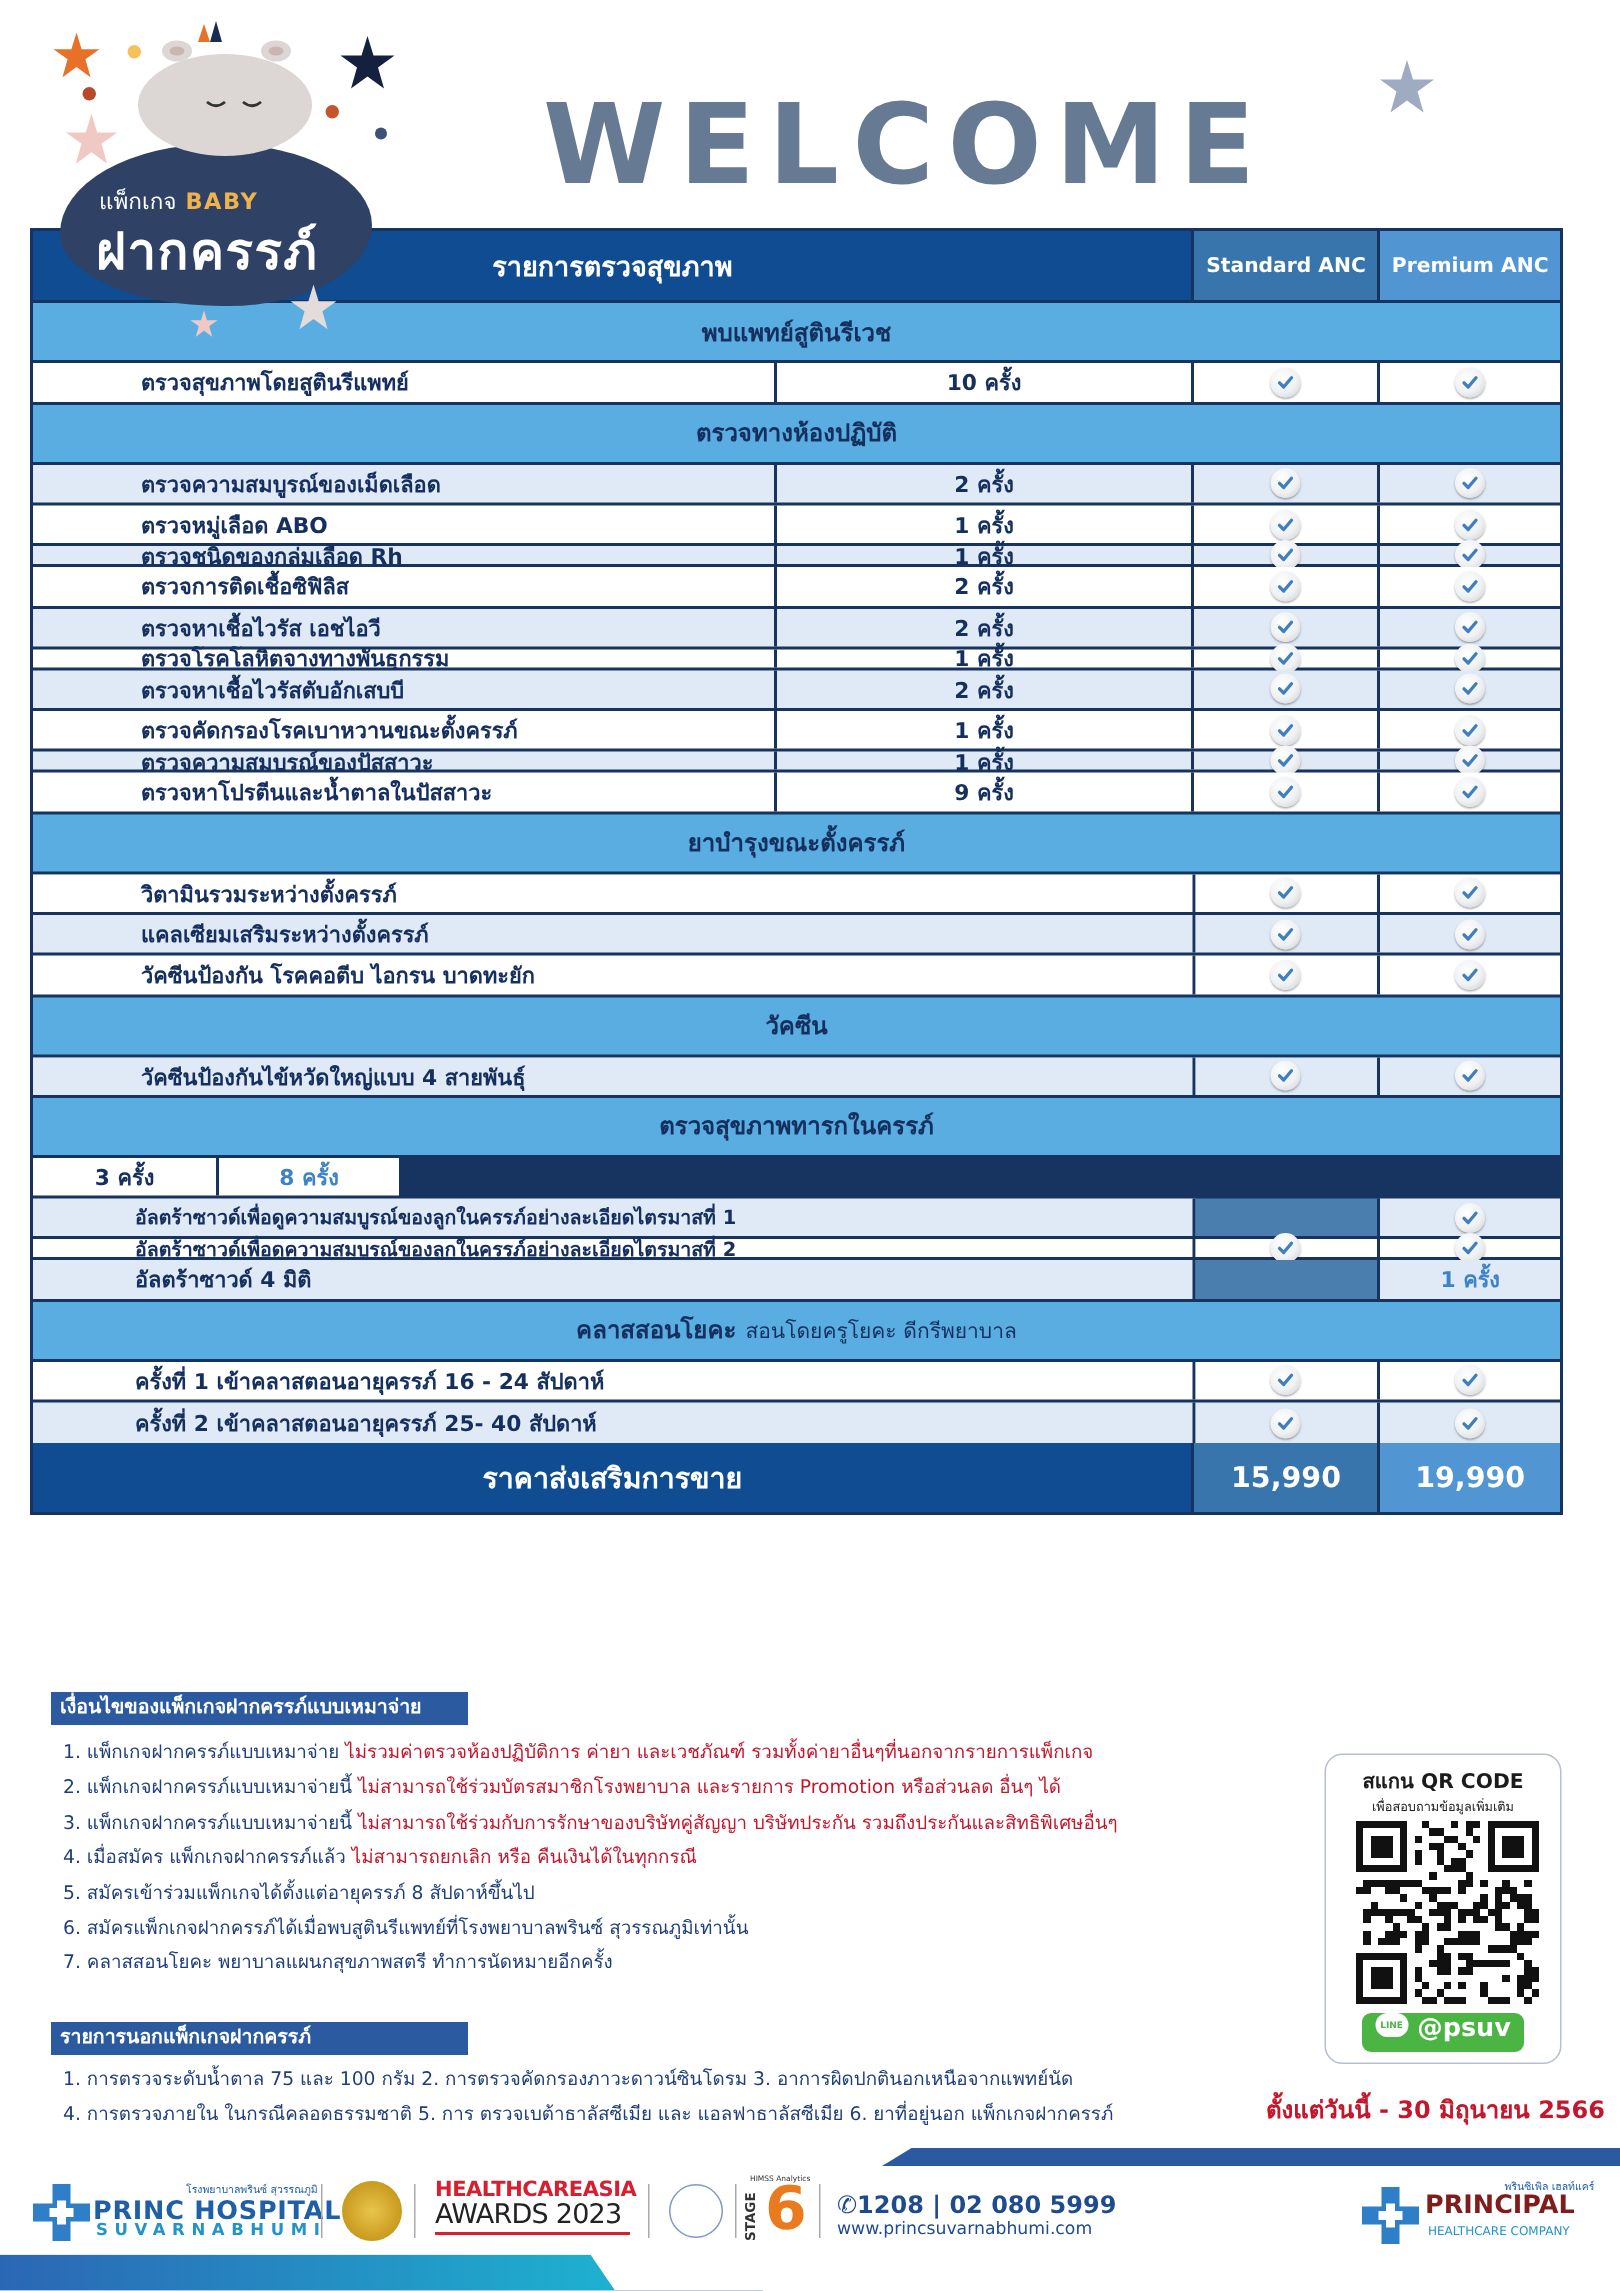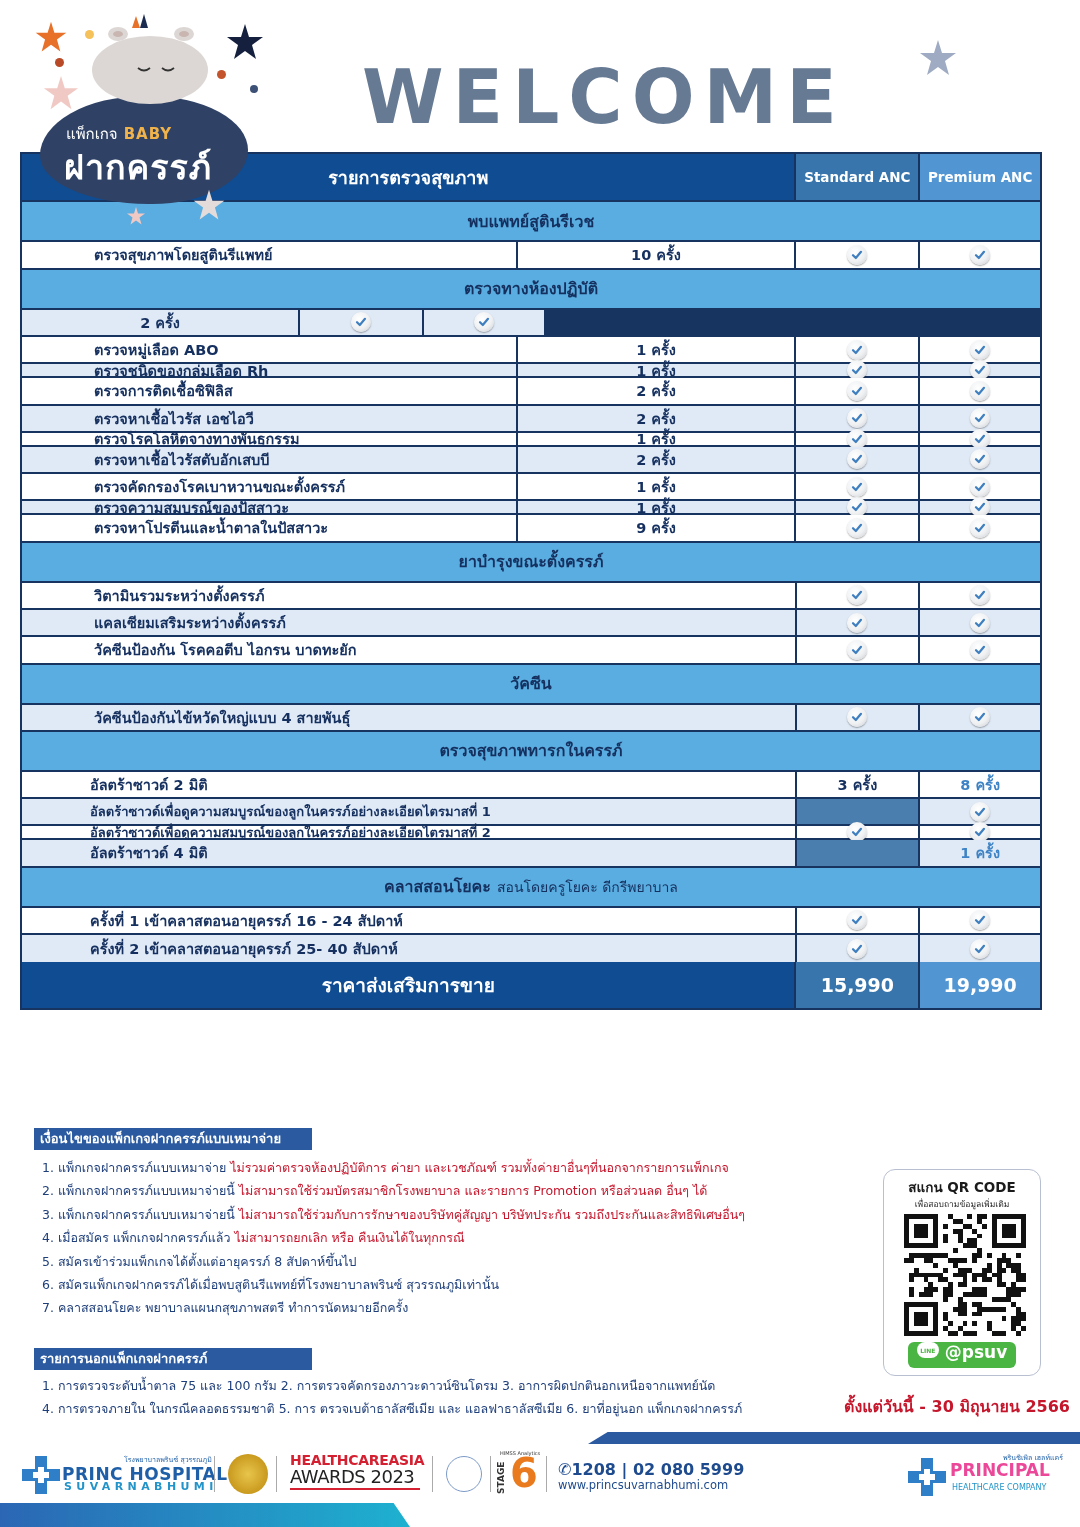--- a/index.html
+++ b/index.html
@@ -108,21 +108,21 @@
   .jci { position: absolute; left: 228px; top: 4px; width: 40px; height: 40px; border-radius: 50%; background: radial-gradient(circle, #e8c54c 0%, #c99a1e 70%, #a67a12 100%); }
   .hca1 { position: absolute; left: 290px; top: 2px; font-size: 14px; font-weight: bold; color: #d42030; letter-spacing: -0.3px; }
   .hca2 { position: absolute; left: 290px; top: 16px; font-size: 18px; color: #222; letter-spacing: -0.5px; }
   .hca-line { position: absolute; left: 290px; top: 38px; width: 130px; height: 1.5px; background: #d42030; }
   .seal { position: absolute; left: 446px; top: 6px; width: 36px; height: 36px; border-radius: 50%; border: 1.5px solid #7d9bc7; background: #fff; }
   .stage-lbl { position: absolute; left: 496px; top: 8px; font-size: 9px; font-weight: bold; color: #333; transform: rotate(-90deg); transform-origin: left top; top: 44px; }
   .stage-num { position: absolute; left: 510px; top: 0; font-size: 40px; font-weight: bold; color: #ea7a1e; line-height: 46px; }
   .himss { position: absolute; left: 500px; top: 0; font-size: 5px; color: #333; }
   .phone { position: absolute; left: 558px; top: 10px; font-size: 16px; font-weight: bold; color: #1e4a8e; }
   .web { position: absolute; left: 558px; top: 28px; font-size: 11.5px; color: #1e4a8e; }
-  .principal { position: absolute; left: 950px; top: 10px; font-size: 17px; font-weight: bold; color: #ec4899; }
+  .principal { position: absolute; left: 950px; top: 10px; font-size: 17px; font-weight: bold; color: #7f1d1d; }
   .principal-sub { position: absolute; left: 952px; top: 33px; font-size: 8px; color: #2294c9; }
   .principal-th { position: absolute; left: 1003px; top: 2px; font-size: 7px; color: #1e5fa8; }
 </style>
 </head>
 <body>
 
 <div class="hero">
   <div class="welcome">
     <span class="w1">WELCOME</span>
     <span class="w2">BABY</span>
@@ -195,20 +195,21 @@
             <svg viewBox="0 0 12 12">
               <path d="M2 6.2 L4.8 9 L10 2.8" stroke="#3f7fc0" stroke-width="2.2" fill="none" stroke-linecap="round" stroke-linejoin="round"></path>
             </svg>
           </span>
         </div>
       </div>
       <div class="row sec-row h40">
         <span>ตรวจทางห้องปฏิบัติ</span>
       </div>
       <div class="row h28">
+        <div class="cell label bg-l c1">ตรวจความสมบูรณ์ของเม็ดเลือด</div>
         <div class="cell center c2 bg-l">2 ครั้ง</div>
         <div class="cell center c3 bg-l">
           <span class="chk">
             <svg viewBox="0 0 12 12">
               <path d="M2 6.2 L4.8 9 L10 2.8" stroke="#3f7fc0" stroke-width="2.2" fill="none" stroke-linecap="round" stroke-linejoin="round"></path>
             </svg>
           </span>
         </div>
         <div class="cell center c4 bg-l">
           <span class="chk">
@@ -451,21 +452,20 @@
             <svg viewBox="0 0 12 12">
               <path d="M2 6.2 L4.8 9 L10 2.8" stroke="#3f7fc0" stroke-width="2.2" fill="none" stroke-linecap="round" stroke-linejoin="round"></path>
             </svg>
           </span>
         </div>
       </div>
       <div class="row sec-row h40">
         <span>ตรวจสุขภาพทารกในครรภ์</span>
       </div>
       <div class="row h28">
-        <div class="cell label bg-w c12" style="padding-left: 68px;">อัลตร้าซาวด์ 2 มิติ</div>
         <div class="cell center c3 bg-w">3 ครั้ง</div>
         <div class="cell center c4 bg-w blue-text">8 ครั้ง</div>
       </div>
       <div class="row h27">
         <div class="cell label bg-l c12" style="padding-left: 68px; font-size: 13px;">อัลตร้าซาวด์เพื่อดูความสมบูรณ์ของลูกในครรภ์อย่างละเอียดไตรมาสที่ 1</div>
         <div class="cell center c3 bg-block"></div>
         <div class="cell center c4 bg-l">
           <span class="chk">
             <svg viewBox="0 0 12 12">
               <path d="M2 6.2 L4.8 9 L10 2.8" stroke="#3f7fc0" stroke-width="2.2" fill="none" stroke-linecap="round" stroke-linejoin="round"></path>

